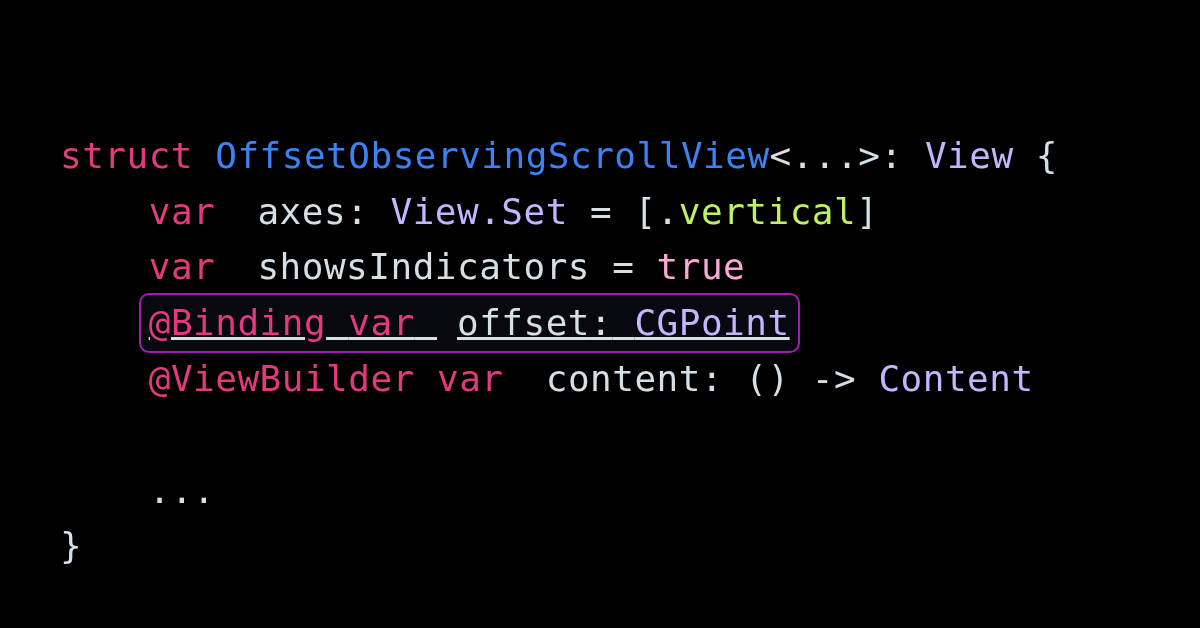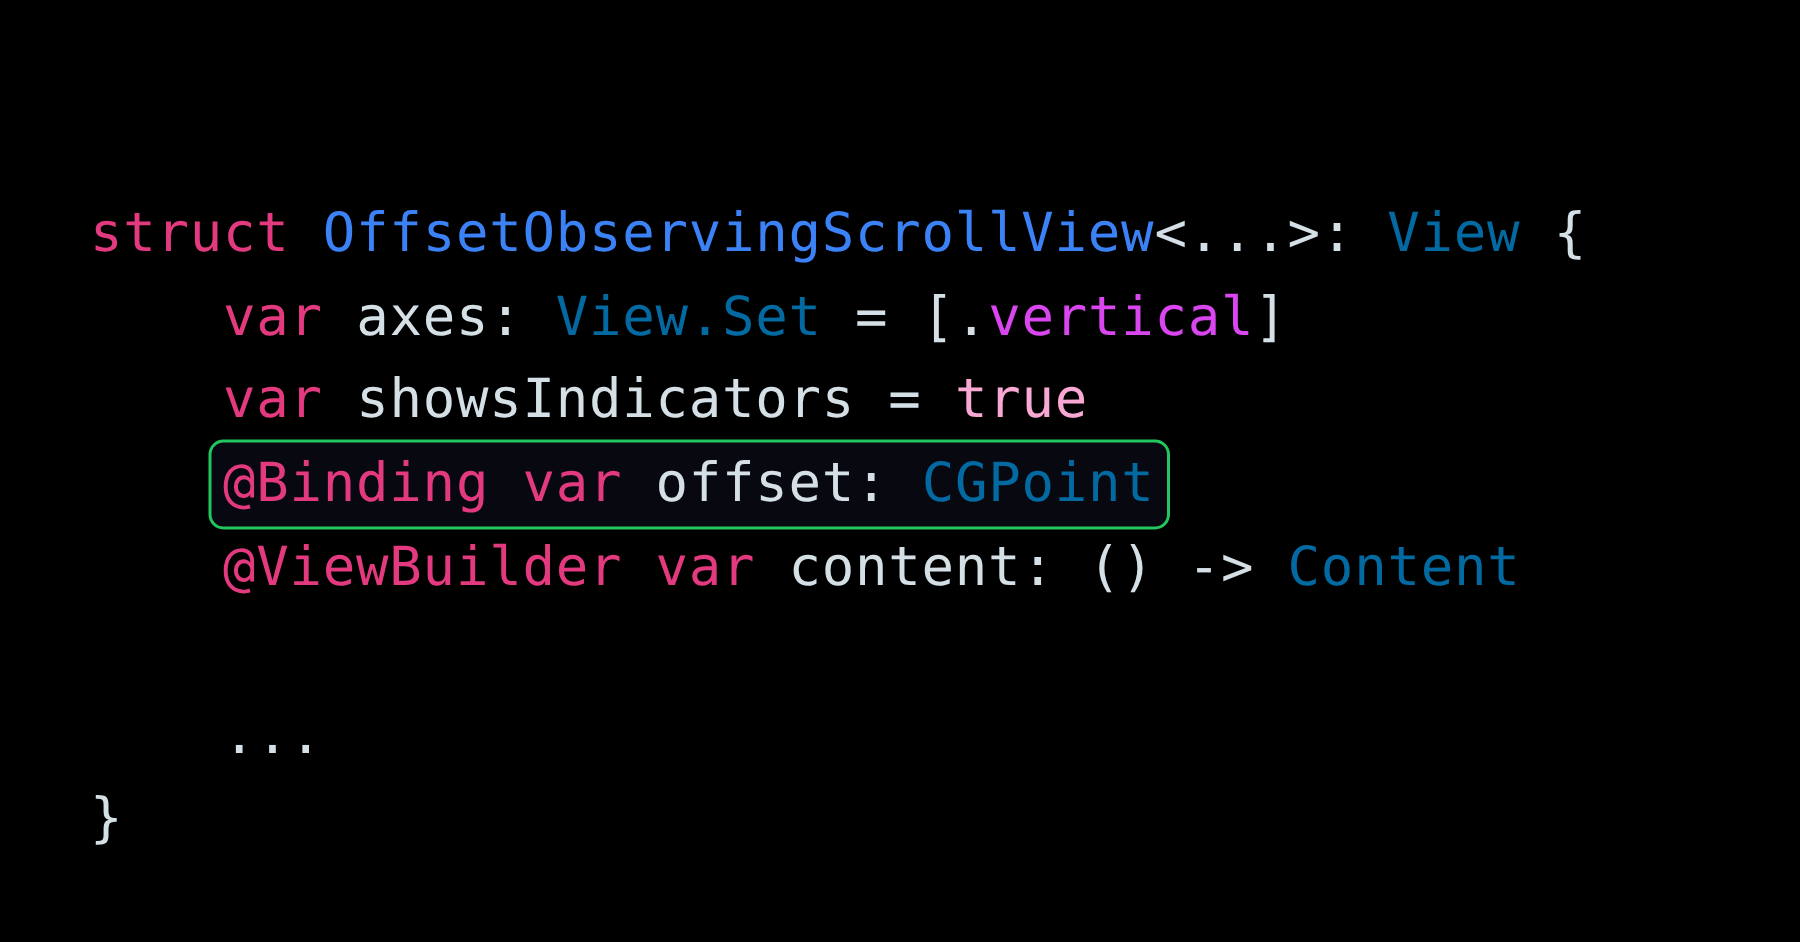--- a/index.html
+++ b/index.html
@@ -15,32 +15,33 @@
     font-size: 36px;
     line-height: 1.55;
     letter-spacing: 0.5px;
     padding: 72px 60px;
     white-space: pre;
     color: #d4dfe6;
   }
   .tok-keyword    { color: #e33a7f; }      
   .tok-typename   { color: #3b82f6; }      
   .tok-punct      { color: #d4dfe6; }      
-  .tok-protocol   { color: #0369a1; }      
-  .tok-ident      { color: #d4dfe6; }      
-  .tok-enumcase   { color: #d946ef; }      
+  .tok-protocol   { color: #c4b5fd; }      
+  .tok-ident      { color: #d4dfe6; margin-left: 20px; }      
+  .tok-enumcase   { color: #bef264; }      
   .tok-bool       { color: #f9a8d4; }      
   .tok-ellipsis   { color: #d4dfe6; }
   .highlight-box {
     display: inline-block;
-    border: 2px solid #22c55e;
+    border: 2px solid #a21caf;
     border-radius: 10px;
     padding: 0 8px;
     margin: -2px -10px;
     background: rgba(111,112,224,0.07);
+    text-decoration: underline;
   }
 </style>
 </head>
 <body>
 
 <div class="code-container">
 <span><span class="tok-keyword">struct</span> <span class="tok-typename">OffsetObservingScrollView</span><span class="tok-punct">&lt;</span><span class="tok-punct">...</span><span class="tok-punct">&gt;</span><span class="tok-punct">:</span> <span class="tok-protocol">View</span> <span class="tok-punct">{</span></span>
 <span>    <span class="tok-keyword">var</span> <span class="tok-ident">axes</span><span class="tok-punct">:</span> <span class="tok-protocol">View.Set</span> <span class="tok-punct">=</span> <span class="tok-punct">[</span><span class="tok-punct">.</span><span class="tok-enumcase">vertical</span><span class="tok-punct">]</span></span>
 <span>    <span class="tok-keyword">var</span> <span class="tok-ident">showsIndicators</span> <span class="tok-punct">=</span> <span class="tok-bool">true</span></span>
 <span>    <span class="highlight-box"><span class="tok-keyword">@Binding</span> <span class="tok-keyword">var</span> <span class="tok-ident">offset</span><span class="tok-punct">:</span> <span class="tok-protocol">CGPoint</span></span></span>

